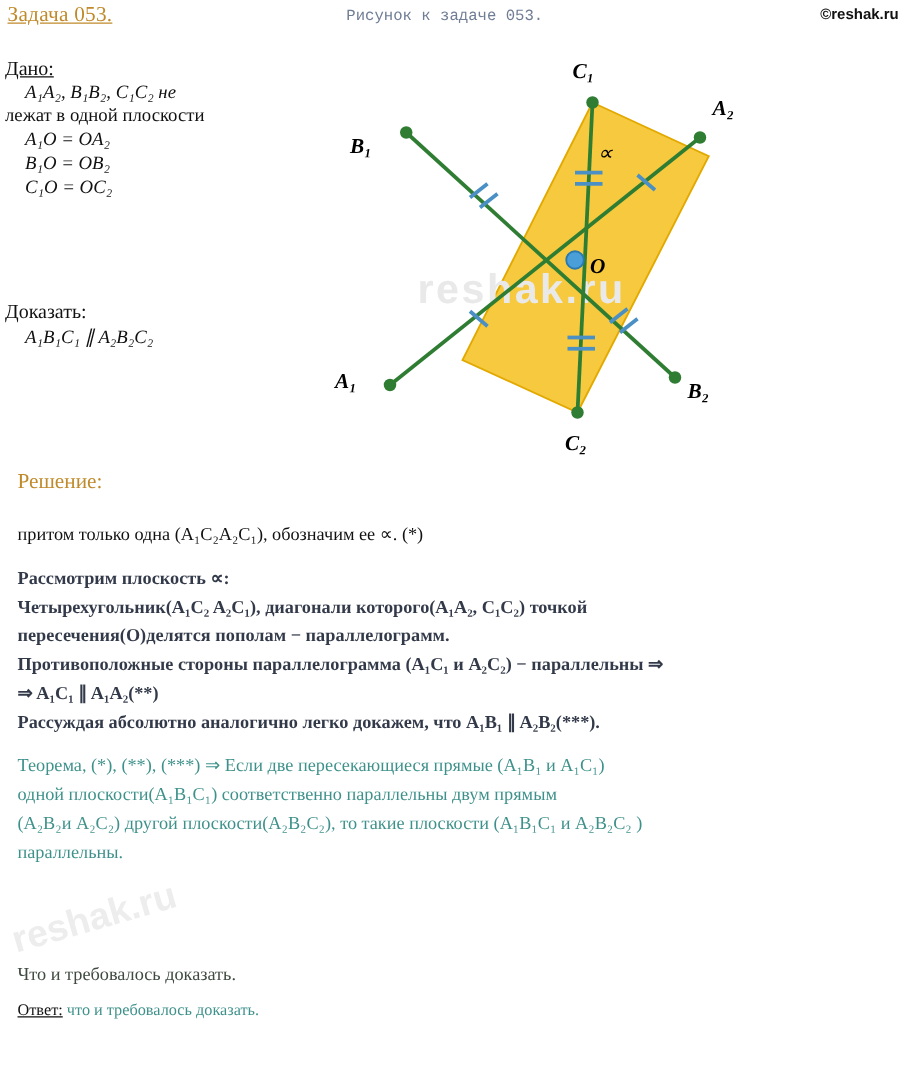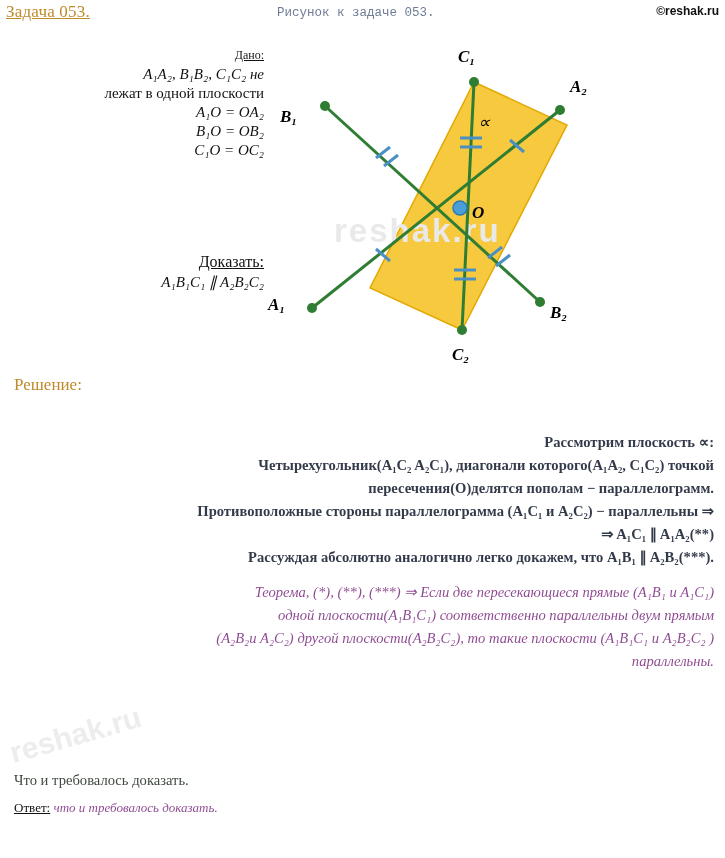--- a/index.html
+++ b/index.html
@@ -4,21 +4,21 @@
 <style>
   html,body{margin:0;padding:0;}
   body{
     width:725px;height:858px;
     background:#ffffff;
     font-family:"Liberation Serif", serif;
     color:#111;
     position:relative;
     overflow:hidden;
   }
-  .page{position:relative;width:725px;height:642px;text-align:right;}
+  .page{position:relative;width:725px;height:642px;}
 
   
   .task-title{
     position:absolute;left:6px;top:2px;
     font-size:17px;color:#c08a2a;
     text-decoration:underline;
     letter-spacing:.2px;
   }
   .fig-caption{
     position:absolute;left:277px;top:6px;
@@ -29,52 +29,52 @@
     font-size:12px;color:#111;font-weight:bold;
     font-family:"Liberation Sans", sans-serif;
   }
 
   
   .given{
     position:absolute;left:4px;top:46px;width:260px;
     font-size:15px;line-height:19px;
   }
   .given .hdr{
-    text-decoration:underline;font-size:12px;
+    text-decoration:underline;font-size:16px;
   }
   .math{font-style:italic;font-family:"Liberation Serif", serif;margin-left:16px;}
 
   .given .line{white-space:nowrap;}
 
   .prove{
     position:absolute;left:4px;top:240px;width:260px;
     font-size:15px;line-height:20px;
   }
-  .prove .hdr{text-decoration:underline;font-size:16px;margin-top:12px;}
+  .prove .hdr{font-size:16px;}
 
   
   .figure{
     position:absolute;left:262px;top:30px;
     width:460px;height:350px;
   }
   .figure svg{display:block;}
 
   
   .solution-hdr{
     position:absolute;left:14px;top:375px;
     font-size:17px;color:#c08a2a;
   }
   .sol-body{
     position:absolute;left:14px;top:418px;width:700px;
     font-size:14.6px;line-height:21px;color:#111;
   }
   .sol-body p{margin:0 0 2px 0;}
   .blk{margin-bottom:14px;}
   .faded{color:#0f172a;opacity:.85;font-weight:bold;}
-  .faded2{color:#701a75;opacity:.8;font-style:italic;}
+  .faded2{color:#0f766e;opacity:.8;}
 
   .answer{
     position:absolute;left:14px;top:800px;font-size:13px;
   }
   .answer .u{text-decoration:underline;}
   .qed{
     position:absolute;left:14px;top:772px;font-size:14.6px;color:#3f4a40;
   }
   .wm-bottom{
     position:absolute;left:8px;top:718px;
@@ -155,20 +155,21 @@
       <text x="6" y="280" font-size="17" font-weight="bold" font-style="italic">A₁</text>
       <text x="288" y="288" font-size="17" font-weight="bold" font-style="italic">B₂</text>
       <text x="190" y="330" font-size="17" font-weight="bold" font-style="italic">C₂</text>
     </svg>
   </div>
 
   <div class="solution-hdr">Решение:</div>
 
   <div class="sol-body">
     <div class="blk">
+      <p>притом только одна (A₁C₂A₂C₁), обозначим ее ∝. (*)</p>
     </div>
 
     <div class="blk faded">
       <p>Рассмотрим плоскость ∝:</p>
       <p>Четырехугольник(A₁C₂ A₂C₁), диагонали которого(A₁A₂, C₁C₂) точкой</p>
       <p>пересечения(O)делятся пополам − параллелограмм.</p>
       <p>Противоположные стороны параллелограмма (A₁C₁ и A₂C₂) − параллельны ⇒</p>
       <p>⇒ A₁C₁ ∥ A₁A₂(**)</p>
       <p>Рассуждая абсолютно аналогично легко докажем, что A₁B₁ ∥ A₂B₂(***).</p>
     </div>

